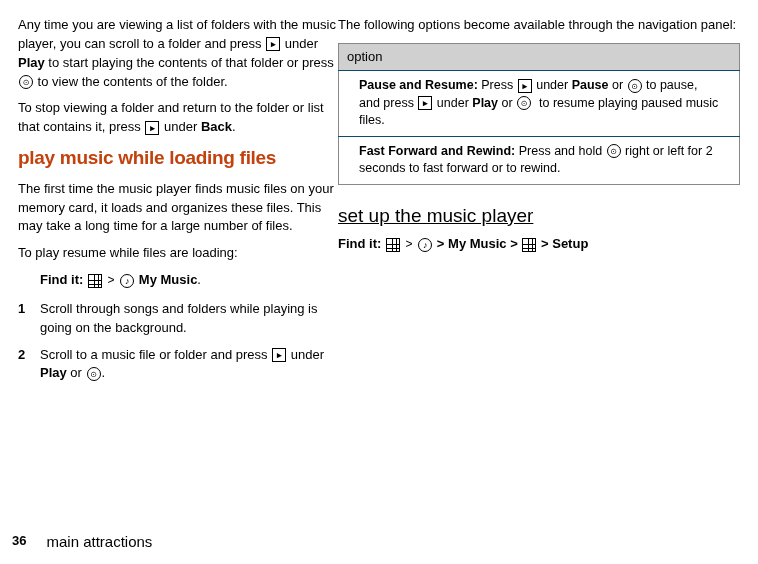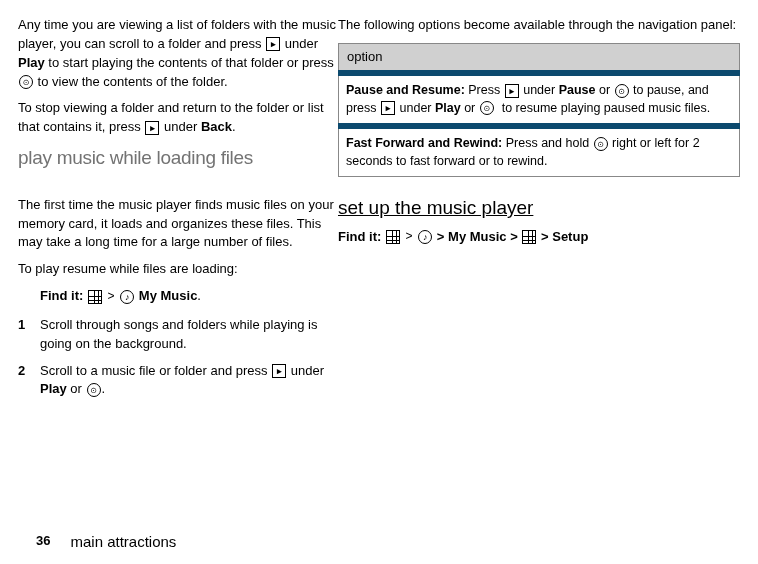--- a/index.html
+++ b/index.html
@@ -26,23 +26,23 @@
     .right-col {
       flex: 1;
     }
     p {
       margin-bottom: 8px;
       font-size: 13px;
       line-height: 1.45;
     }
     .section-heading {
       font-size: 19px;
-      font-weight: normal;
-      color: #737373;
-      margin-bottom: 24px;
+      font-weight: bold;
+      color: #c2410c;
+      margin-bottom: 8px;
       margin-top: 6px;
       letter-spacing: -0.3px;
     }
     .find-it {
       font-size: 13px;
       margin-bottom: 10px;
       margin-left: 22px;
     }
     .find-it b {
       font-weight: bold;
@@ -59,21 +59,21 @@
       font-size: 13px;
       line-height: 1.45;
     }
     .numbered-list li .num {
       font-weight: bold;
       min-width: 14px;
     }
     .footer {
       position: absolute;
       bottom: 12px;
-      left: 36px;
+      left: 12px;
       font-size: 13px;
       display: flex;
       align-items: center;
       gap: 20px;
     }
     .footer .page-num {
       font-weight: bold;
       font-size: 13px;
     }
     .footer .footer-label {
@@ -88,24 +88,24 @@
       margin-bottom: 18px;
     }
     .option-table .header-row td {
       background: #d0d0d0;
       font-weight: normal;
       font-size: 13px;
       padding: 4px 8px;
       border: none;
     }
     .option-table .data-row td {
-      padding: 6px 7px;
+      padding: 6px 20px;
       font-size: 12.5px;
       line-height: 1.4;
-      border-top: 6px solid #0c4a6e;
+      border-top: 1px solid #0c4a6e;
       vertical-align: top;
     }
     .option-table .data-row:first-of-type td {
       border-top: none;
     }
 
     .set-up-heading {
       font-size: 19px;
       font-weight: normal;
       margin-bottom: 6px;

